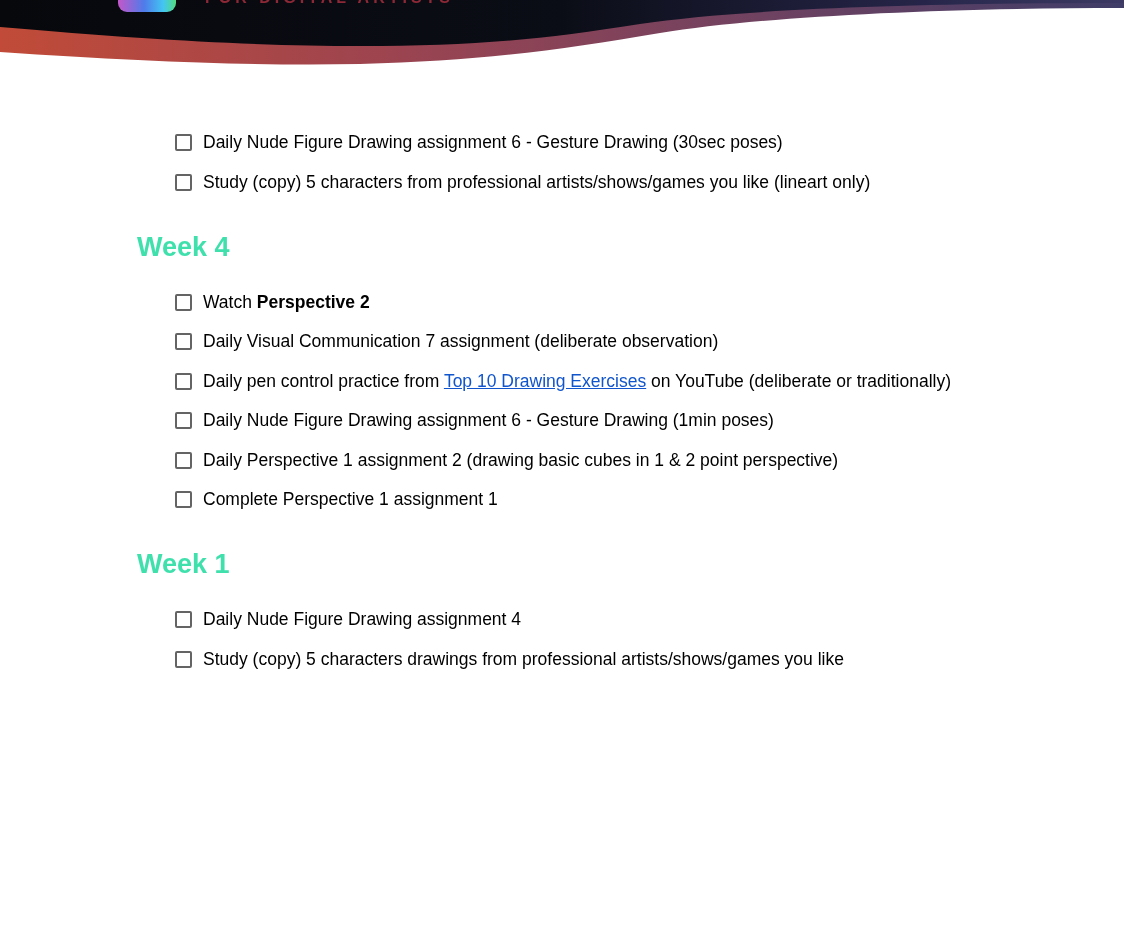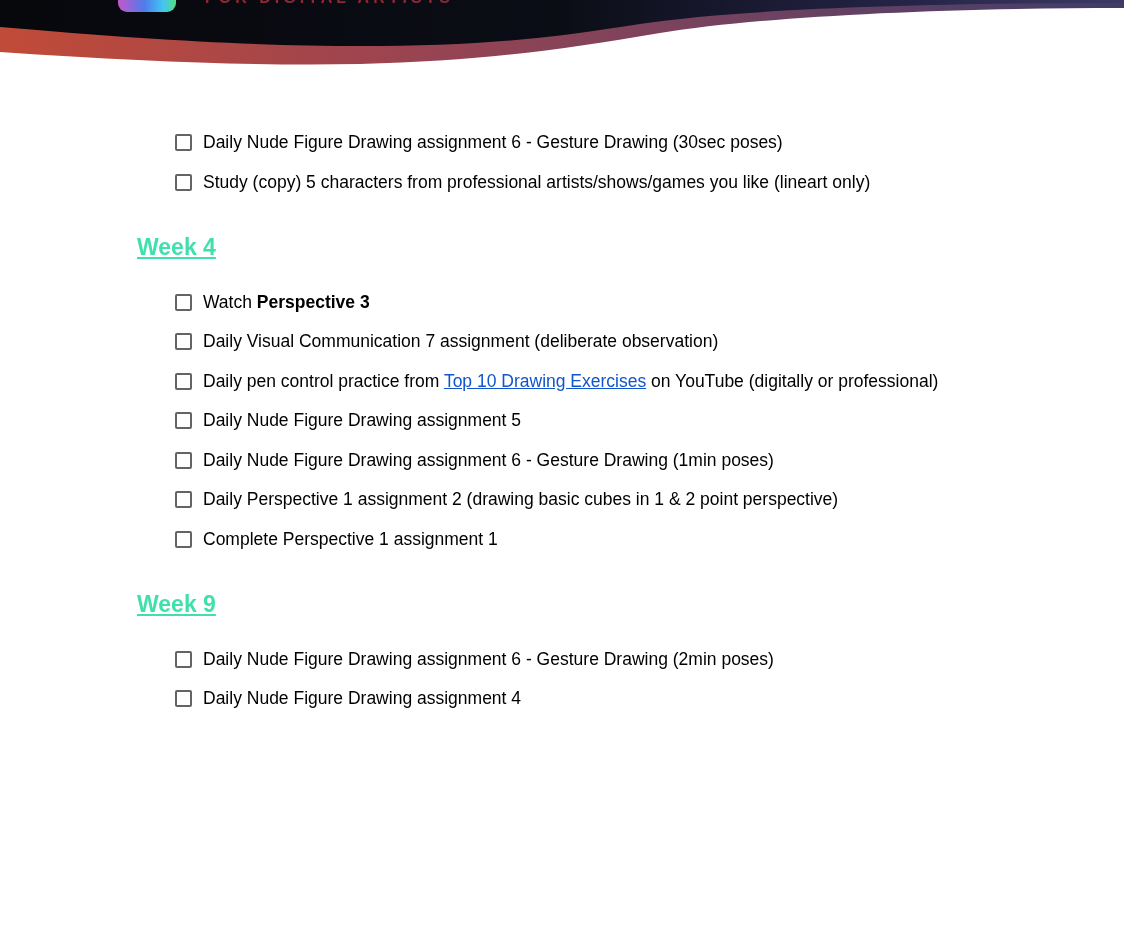--- a/index.html
+++ b/index.html
@@ -49,26 +49,25 @@
 
   
   .content {
     margin-left: 137px;
     width: 848px;
     padding-top: 24px;
   }
   section.week { margin-top: 0; }
   section.week + section.week { margin-top: 32px; }
   h2.week-heading {
-    font-size: 23px;
+    font-size: 27px;
     line-height: 28px;
     font-weight: bold;
     color: var(--heading-teal, #3fe0ac);
     margin-bottom: 23px;
-    text-decoration: underline;
   }
   .item {
     display: flex;
     align-items: flex-start;
     padding-left: 38px;
     margin-bottom: 2.5px;
   }
   .checkbox {
     flex: 0 0 auto;
     width: 17px;
@@ -127,53 +126,49 @@
         </div>
         <div class="item">
           <span class="checkbox" role="checkbox" aria-checked="false"></span>
           <span class="item-text"><span>Study (copy) 5 characters from professional artists/shows/games you like (lineart only)</span></span>
         </div>
       </section>
       <section class="week">
         <h2 class="week-heading">Week 4</h2>
         <div class="item">
           <span class="checkbox" role="checkbox" aria-checked="false"></span>
-          <span class="item-text"><span>Watch </span><span class="bold">Perspective 3</span></span>
+          <span class="item-text"><span>Watch </span><span class="bold">Perspective 2</span></span>
         </div>
         <div class="item">
           <span class="checkbox" role="checkbox" aria-checked="false"></span>
           <span class="item-text"><span>Daily Visual Communication 7 assignment (deliberate observation)</span></span>
         </div>
         <div class="item">
           <span class="checkbox" role="checkbox" aria-checked="false"></span>
-          <span class="item-text"><span>Daily pen control practice from </span><a href="#">Top 10 Drawing Exercises</a><span> on YouTube (digitally or professional)</span></span>
-        </div>
-        <div class="item">
-          <span class="checkbox" role="checkbox" aria-checked="false"></span>
-          <span class="item-text"><span>Daily Nude Figure Drawing assignment 5</span></span>
+          <span class="item-text"><span>Daily pen control practice from </span><a href="#">Top 10 Drawing Exercises</a><span> on YouTube (deliberate or traditionally)</span></span>
         </div>
         <div class="item">
           <span class="checkbox" role="checkbox" aria-checked="false"></span>
           <span class="item-text"><span>Daily Nude Figure Drawing assignment 6 - Gesture Drawing (1min poses)</span></span>
         </div>
         <div class="item">
           <span class="checkbox" role="checkbox" aria-checked="false"></span>
           <span class="item-text"><span>Daily Perspective 1 assignment 2 (drawing basic cubes in 1 &amp; 2 point perspective)</span></span>
         </div>
         <div class="item">
           <span class="checkbox" role="checkbox" aria-checked="false"></span>
           <span class="item-text"><span>Complete Perspective 1 assignment 1</span></span>
         </div>
       </section>
       <section class="week">
-        <h2 class="week-heading">Week 9</h2>
+        <h2 class="week-heading">Week 1</h2>
         <div class="item">
           <span class="checkbox" role="checkbox" aria-checked="false"></span>
-          <span class="item-text"><span>Daily Nude Figure Drawing assignment 6 - Gesture Drawing (2min poses)</span></span>
+          <span class="item-text"><span>Daily Nude Figure Drawing assignment 4</span></span>
         </div>
         <div class="item">
           <span class="checkbox" role="checkbox" aria-checked="false"></span>
-          <span class="item-text"><span>Daily Nude Figure Drawing assignment 4</span></span>
+          <span class="item-text"><span>Study (copy) 5 characters drawings from professional artists/shows/games you like</span></span>
         </div>
       </section>
     </main>
 
 </div>
 
 </body></html>

